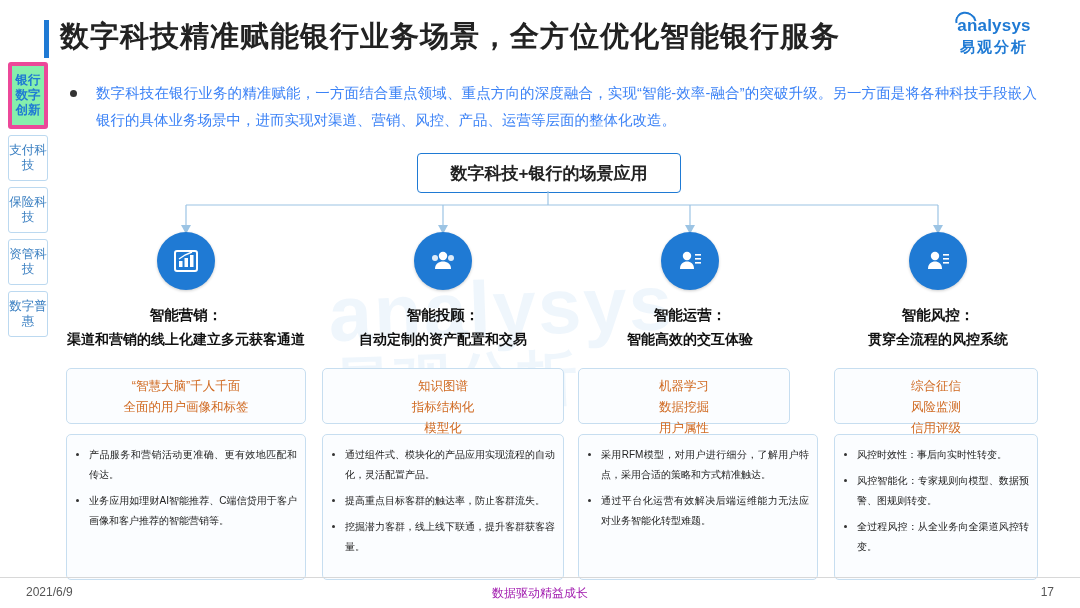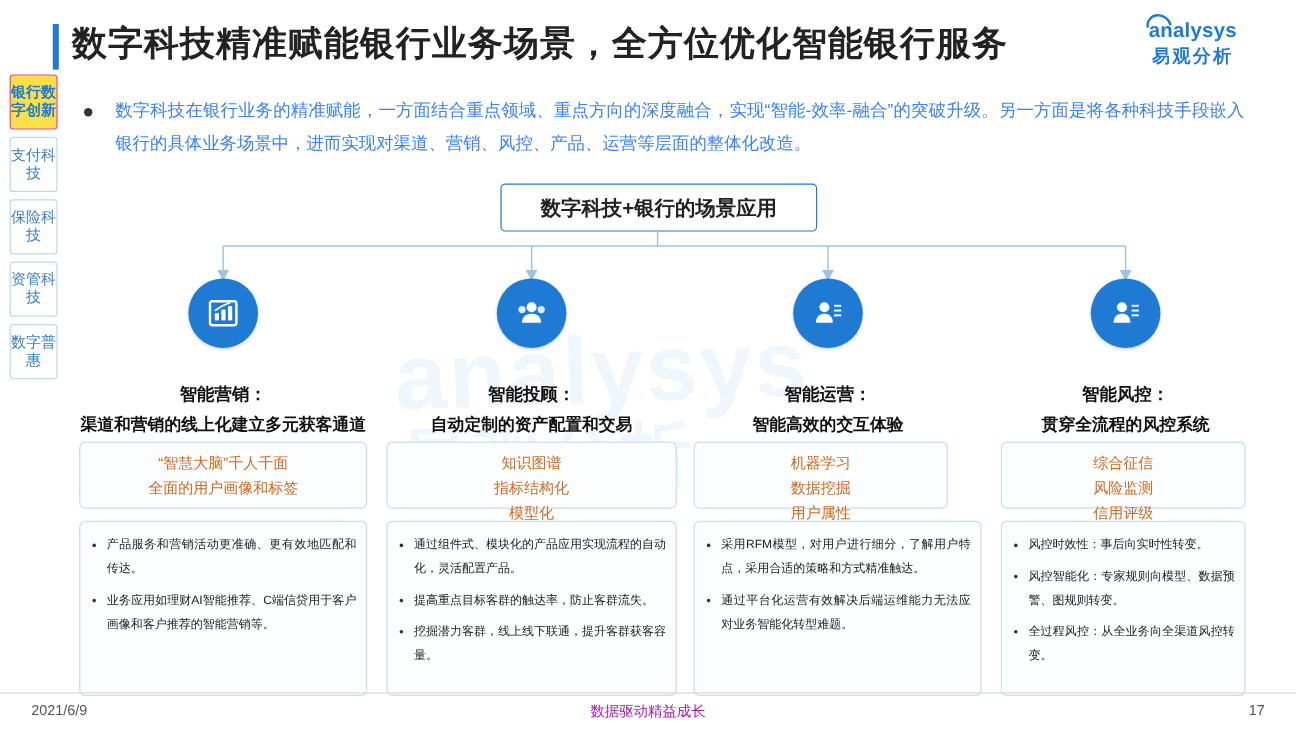--- a/index.html
+++ b/index.html
@@ -42,21 +42,21 @@
   }
   .rail-item{
     width:40px;margin-bottom:6px;border-radius:3px;
     padding:7px 0 7px 0;
     text-align:center;
     font-size:12.5px;line-height:15px;color:#3a7fc1;
     border:1px solid #bcd9f0;background:#ffffff;
     box-sizing:border-box;
   }
   .rail-item.active{
-    background:#fde047;border:1px solid #ec4899;color:#1f7ad4;font-weight:bold;
+    background:#86efac;border:4px solid #ec4899;color:#1f7ad4;font-weight:bold;
   }
   .rail-item span{display:block;}
   
   .intro{
     position:absolute;left:62px;top:80px;width:975px;
   }
   .bullet-dot{
     position:absolute;left:8px;top:10px;width:7px;height:7px;border-radius:50%;background:#333;
   }
   .intro-text{
@@ -77,21 +77,21 @@
   .col2{left:323px;}
   .col3{left:570px;}
   .col4{left:818px;}
   .circle{
     width:58px;height:58px;border-radius:50%;background:#1f7ad4;
     margin:0 auto;display:flex;align-items:center;justify-content:center;
     box-shadow:0 1px 3px rgba(0,0,0,.2);
   }
   .circle svg{display:block;}
   .col-title{
-    margin-top:28px;text-align:center;font-size:14.5px;font-weight:bold;color:#111;line-height:22px;
+    margin-top:14px;text-align:center;font-size:14.5px;font-weight:bold;color:#111;line-height:22px;
   }
   .col-sub{
     margin-top:2px;text-align:center;font-size:14px;font-weight:bold;color:#111;line-height:22px;white-space:nowrap;
   }
   
   .card{
     position:absolute;border:1px solid #c7def0;border-radius:5px;background:#fbfdff;
     box-sizing:border-box;
   }
   .card.mid{top:368px;height:56px;padding-top:7px;}

